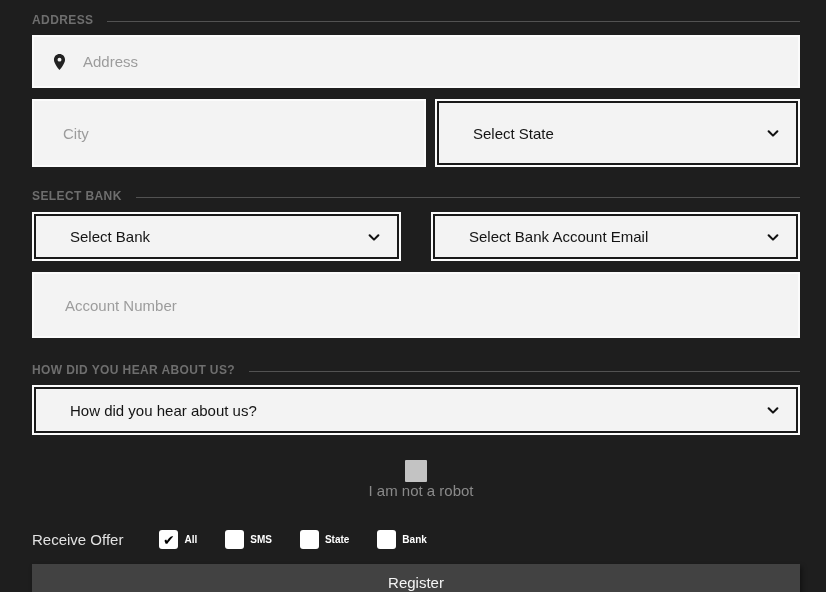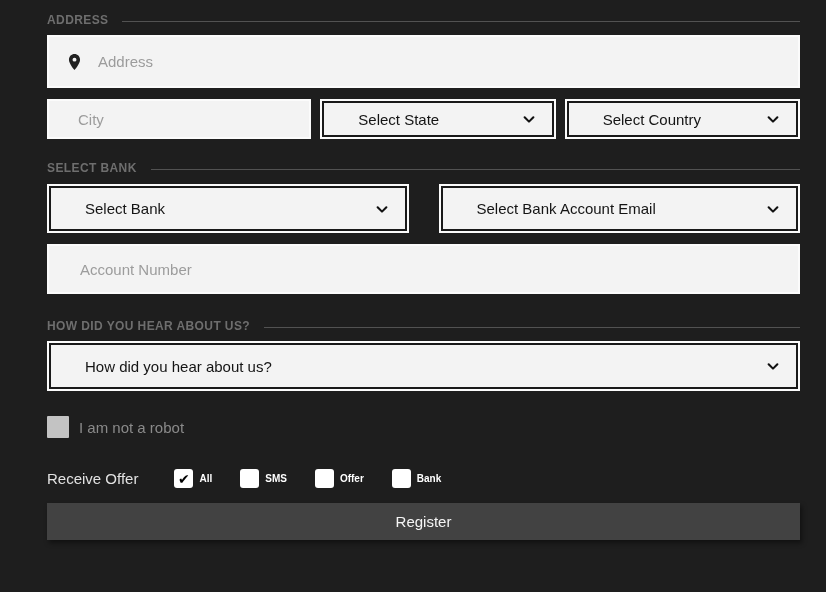--- a/index.html
+++ b/index.html
@@ -2,21 +2,21 @@
 <html><head>
 <meta charset="utf-8">
 <style>
   html,body{margin:0;padding:0;}
   body{
     width:826px;height:592px;
     background:#1e1e1e;
     font-family:"Liberation Sans","DejaVu Sans",sans-serif;
     overflow:hidden;
   }
-  .page{box-sizing:border-box;width:826px;height:592px;padding:13px 26px 0 47px;}
+  .page{box-sizing:border-box;width:826px;height:592px;padding:13px 26px 0 32px;}
 
   
   .section-header{display:flex;align-items:center;}
   .section-title{
     color:#6e6e6e;font-size:12px;font-weight:bold;letter-spacing:.4px;
     white-space:nowrap;line-height:14px;
   }
   .section-line{flex:1;border-top:1px solid #525252;margin-left:14px;margin-top:3px;}
 
   
@@ -45,34 +45,34 @@
   }
   .select-label{flex:1;font-size:15px;color:#141414;white-space:nowrap;overflow:hidden;}
   .chevron{width:14px;height:14px;flex:0 0 auto;}
 
   
   .addr-input{height:53px;margin-top:8px;padding-left:16px;}
   .addr-input input{padding-left:14px;}
   .pin-icon{width:19px;height:24px;flex:0 0 auto;}
 
   .city-row{display:flex;gap:9px;margin-top:11px;}
-  .city-row > *{flex:1;height:40px;}
+  .city-row > *{flex:1;height:68px;}
   .city-field{padding-left:29px;}
 
   .bank-header{margin-top:22px;}
   .bank-row{display:flex;gap:30px;margin-top:9px;}
   .bank-row > *{flex:1;height:49px;}
 
-  .account-field{height:50px;margin-top:11px;padding-left:31px;}
+  .account-field{height:66px;margin-top:11px;padding-left:31px;}
 
   .hear-header{margin-top:25px;}
   .hear-select{height:50px;margin-top:8px;}
 
   
-  .robot-row{display:flex;align-items:center;margin-top:25px;}
+  .robot-row{display:flex;align-items:center;margin-top:25px;flex-direction:column;}
   .robot-box{
     width:22px;height:22px;background:#c3c3c3;border-radius:1px;cursor:pointer;flex:0 0 auto;
   }
   .robot-label{margin-left:10px;font-size:15px;color:#8a8a8a;}
 
   
   .offer-row{display:flex;align-items:center;margin-top:31px;text-align:right;}
   .offer-title{font-size:15px;color:#e2e2e2;margin-right:36px;}
   .offer-options{display:flex;align-items:center;gap:28px;}
   .offer-option{display:flex;align-items:center;cursor:pointer;}
@@ -111,28 +111,20 @@
     <input type="text" placeholder="Address" style="">
   </div>
 
   <div class="city-row">
     <div class="field city-field">
       <input type="text" placeholder="City" style="">
     </div>
     <div class="select">
       <div class="select-inner">
         <span class="select-label">Select State</span>
-        <svg class="chevron" viewBox="0 0 16 16">
-          <path d="M3 6l5 5 5-5" fill="none" stroke="#111" stroke-width="2.4" stroke-linecap="round" stroke-linejoin="round"></path>
-        </svg>
-      </div>
-    </div>
-    <div class="select">
-      <div class="select-inner">
-        <span class="select-label">Select Country</span>
         <svg class="chevron" viewBox="0 0 16 16">
           <path d="M3 6l5 5 5-5" fill="none" stroke="#111" stroke-width="2.4" stroke-linecap="round" stroke-linejoin="round"></path>
         </svg>
       </div>
     </div>
   </div>
 
   <div class="section-header bank-header">
     <span class="section-title">SELECT BANK</span>
     <span class="section-line"></span>
@@ -192,21 +184,21 @@
       <label class="offer-option">
         <span class="offer-box">
           
         </span>
         <span class="offer-label">SMS</span>
       </label>
       <label class="offer-option">
         <span class="offer-box">
           
         </span>
-        <span class="offer-label">Offer</span>
+        <span class="offer-label">State</span>
       </label>
       <label class="offer-option">
         <span class="offer-box">
           
         </span>
         <span class="offer-label">Bank</span>
       </label>
     </div>
   </div>
 

